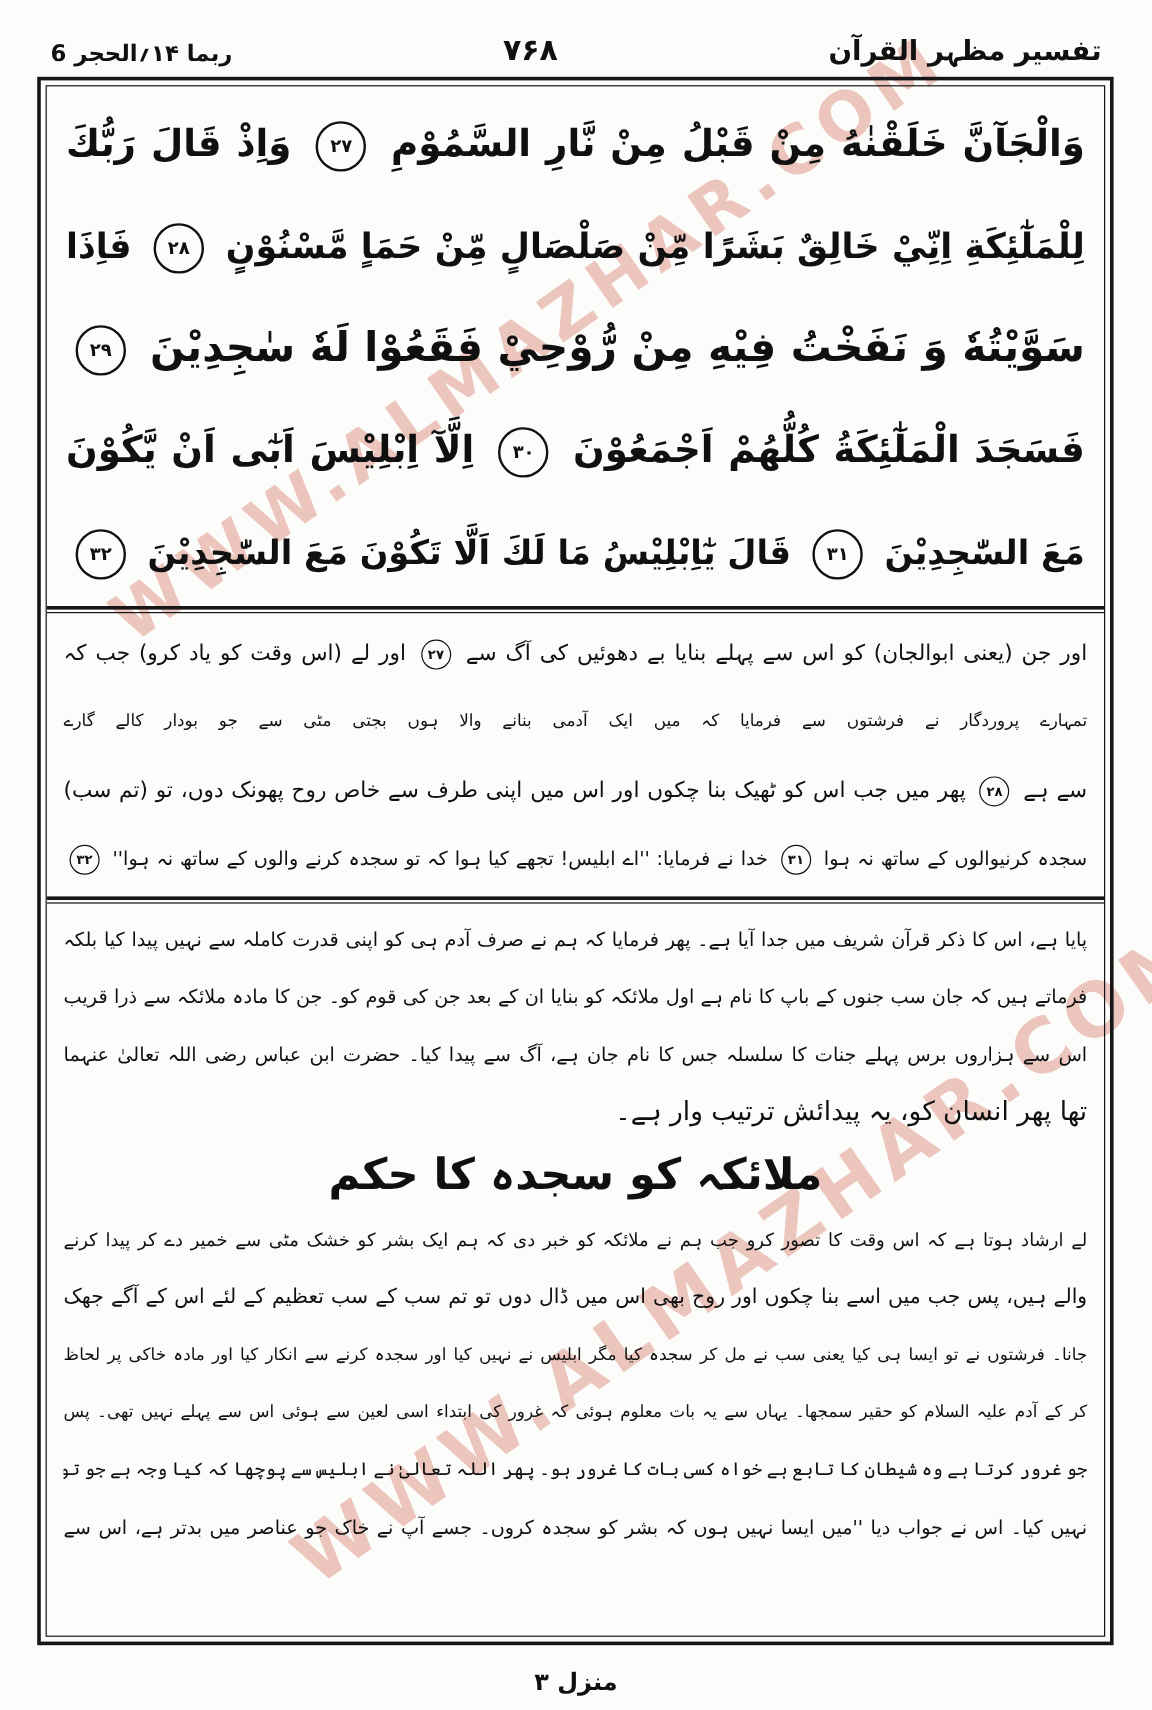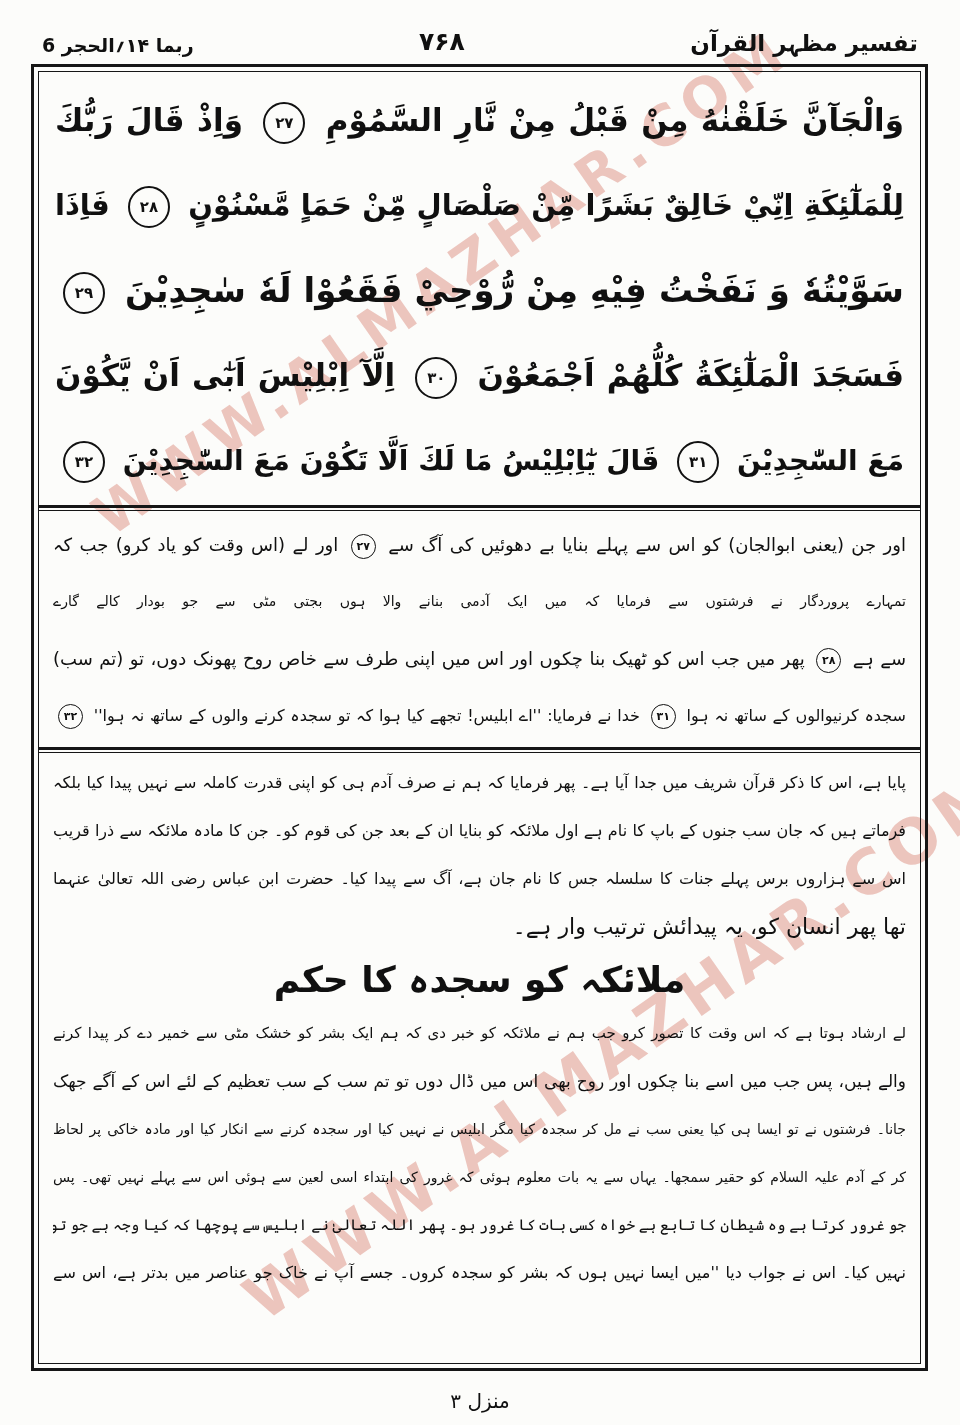--- a/index.html
+++ b/index.html
@@ -73,21 +73,21 @@
   .commentary-section { flex:1 1 auto; padding:6px 14px 4px; }
   .commentary-section .tline { font-size:22px; line-height:48px; height:48px; }
   .commentary-heading {
     direction:rtl; text-align:center; font-size:36px; font-weight:bold;
     line-height:54px; height:54px; margin:2px 0;
   }
 
   
   .running-footer {
     position:absolute; bottom:12px; left:0; right:0; z-index:1;
-    text-align:center; direction:rtl; font-size:20px; font-weight:normal;
+    text-align:center; direction:rtl; font-size:20px; font-weight:bold;
   }
 </style>
 </head>
 <body>
 
 <div class="page">
 
   <div class="watermark wm-top">WWW.ALMAZHAR.COM</div>
   <div class="watermark wm-bottom">WWW.ALMAZHAR.COM</div>
 

